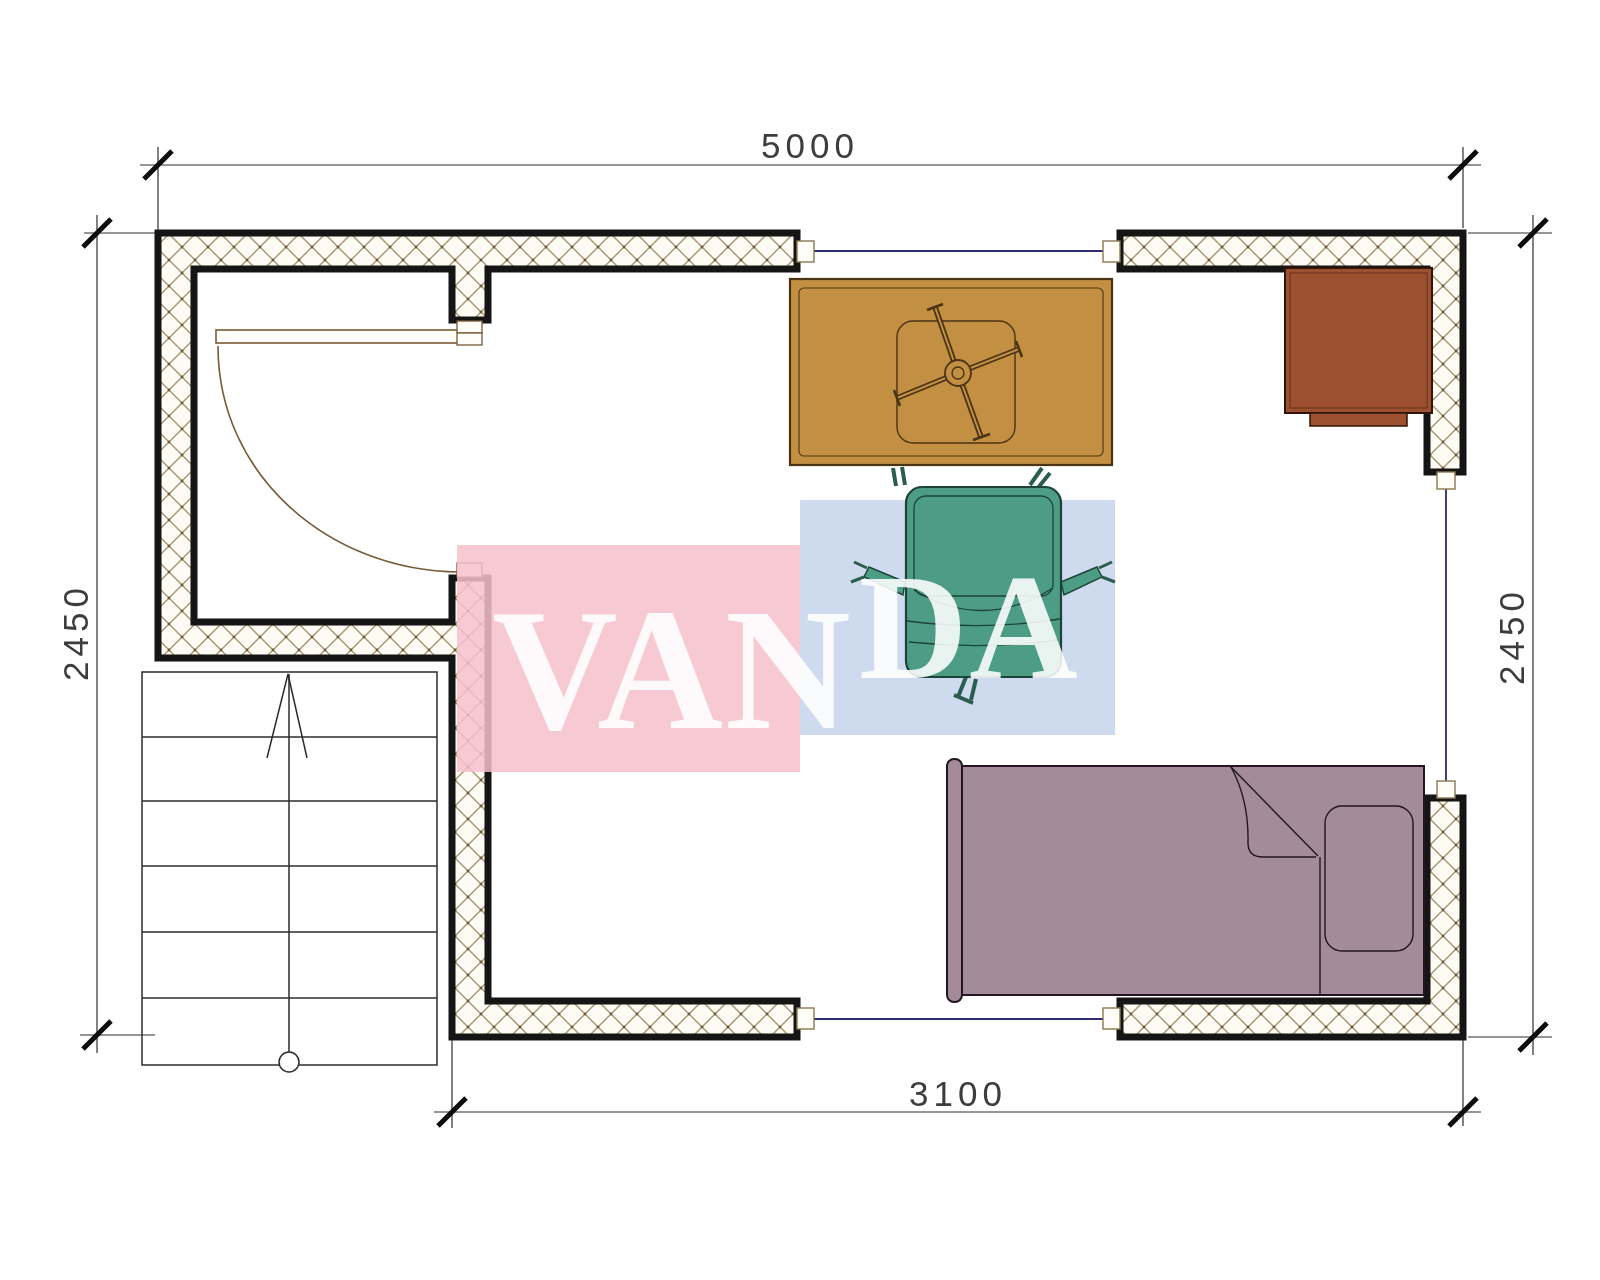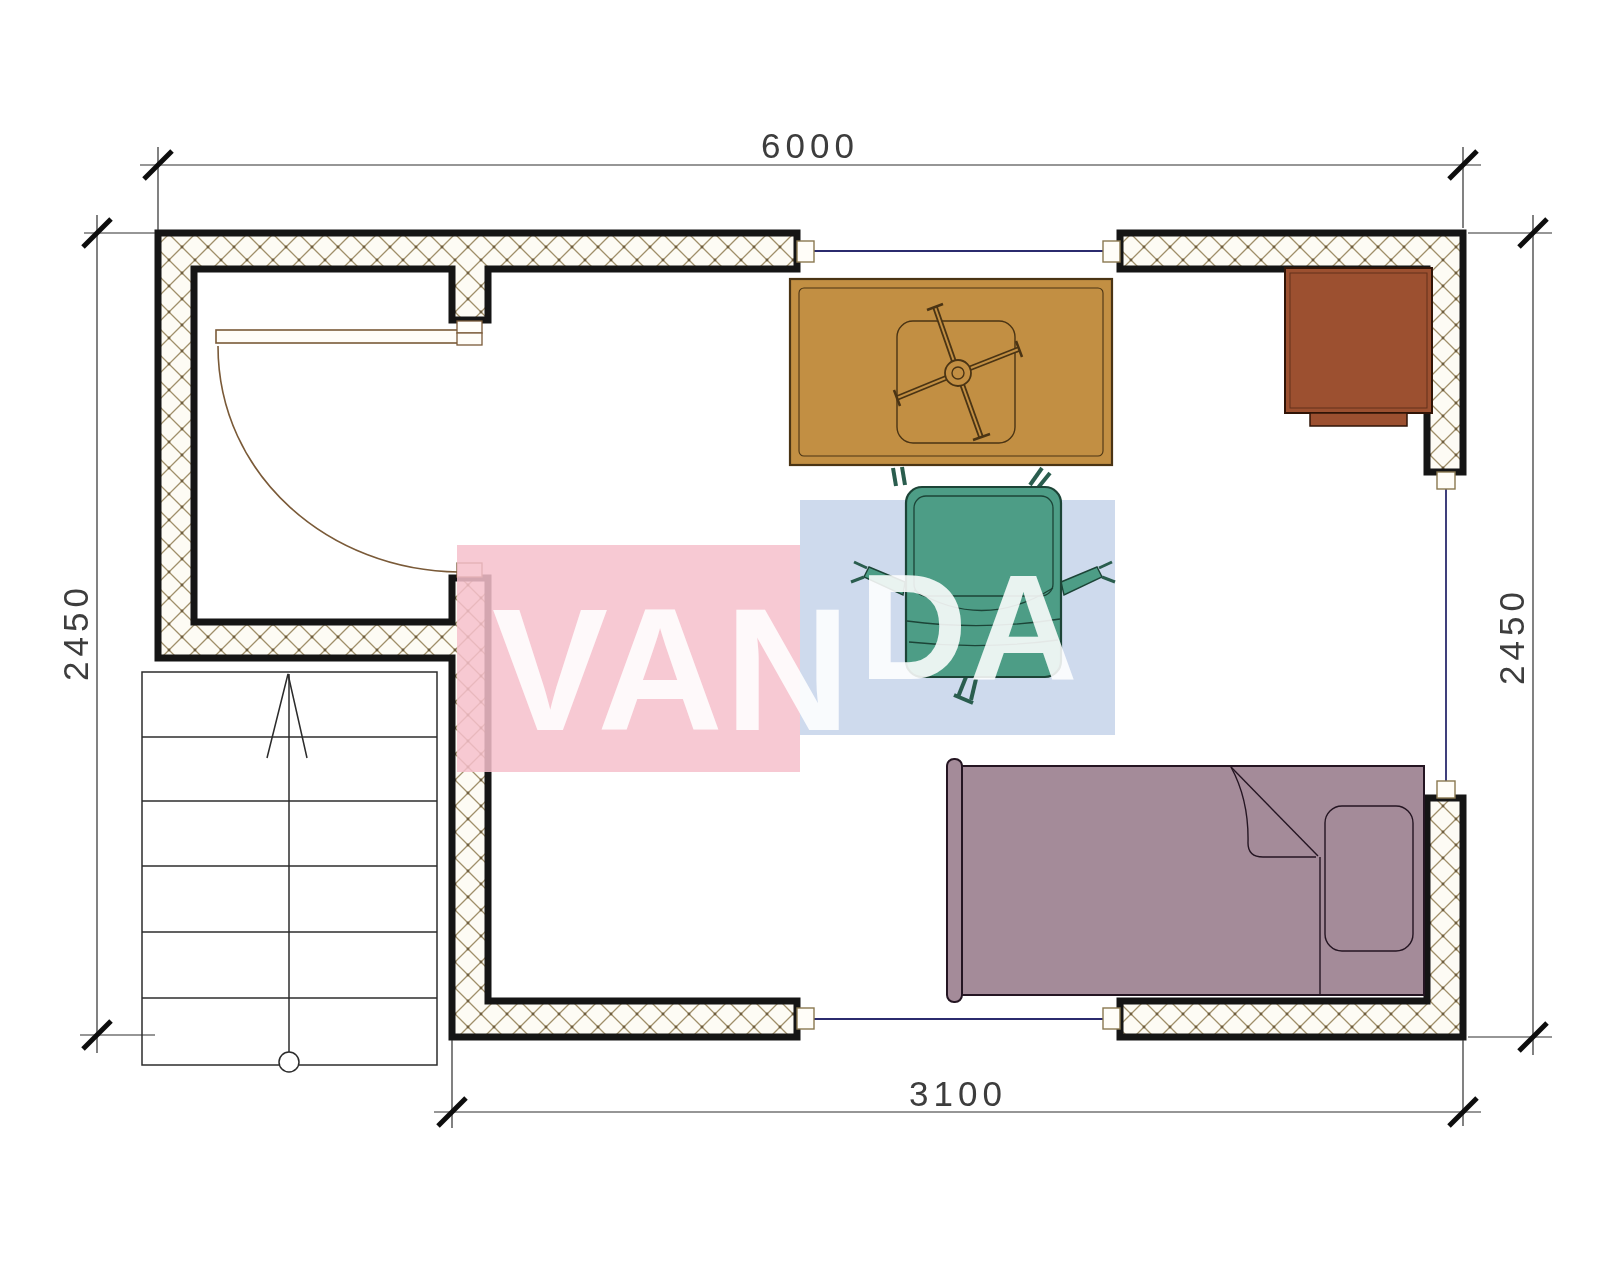--- a/index.html
+++ b/index.html
@@ -6,21 +6,21 @@
   #stage{position:relative;width:1600px;height:1280px;background:#ffffff;overflow:hidden;
          font-family:"Liberation Sans", sans-serif;}
   #stage svg{position:absolute;left:0;top:0;}
   .dim-label{position:absolute;color:#3d3d3d;font-size:35px;font-weight:400;
              letter-spacing:5px;white-space:nowrap;transform:translate(-50%,-50%);}
   .dim-label.vert{transform:translate(-50%,-50%) rotate(-90deg);}
   .wm-rect{position:absolute;z-index:2;}
   #wm-pink{background:rgba(246,191,203,0.85);}
   #wm-blue{background:rgba(197,212,234,0.85);}
   .wm-text{position:absolute;z-index:4;font-weight:700;color:rgba(255,255,255,0.88);
-           line-height:1;letter-spacing:2px;white-space:nowrap;}
+           line-height:1;letter-spacing:2px;white-space:nowrap;font-family:Liberation Serif, serif;}
   #chair-svg{z-index:3;}
   #plan-svg{z-index:1;}
 </style>
 </head>
 <body>
 
 <div id="stage">
 
   <svg id="plan-svg" width="1600" height="1280" viewBox="0 0 1600 1280">
     <defs>
@@ -177,17 +177,17 @@
       <rect x="914" y="496" width="139" height="100" rx="12" fill="none" stroke-width="1.3"></rect>
       <path d="M914 590 Q983 632 1053 588" fill="none" stroke-width="1.3"></path>
       <path d="M907 621 Q983 631 1060 619" fill="none" stroke-width="1.3"></path>
       <path d="M909 642 Q983 650 1058 640" fill="none" stroke-width="1.3"></path>
     </g>
   </svg>
 
   <span class="wm-text" style="left:492px;top:583px;font-size:174px;">VAN</span>
   <span class="wm-text" style="left:859px;top:552px;font-size:150px;">DA</span>
 
-  <div class="dim-label" style="left:810px;top:146px;">6000</div>
+  <div class="dim-label" style="left:810px;top:146px;">5000</div>
   <div class="dim-label vert" style="left:76px;top:632px;">2450</div>
   <div class="dim-label vert" style="left:1512px;top:636px;">2450</div>
   <div class="dim-label" style="left:958px;top:1094px;">3100</div>
 </div>
 
 </body></html>

